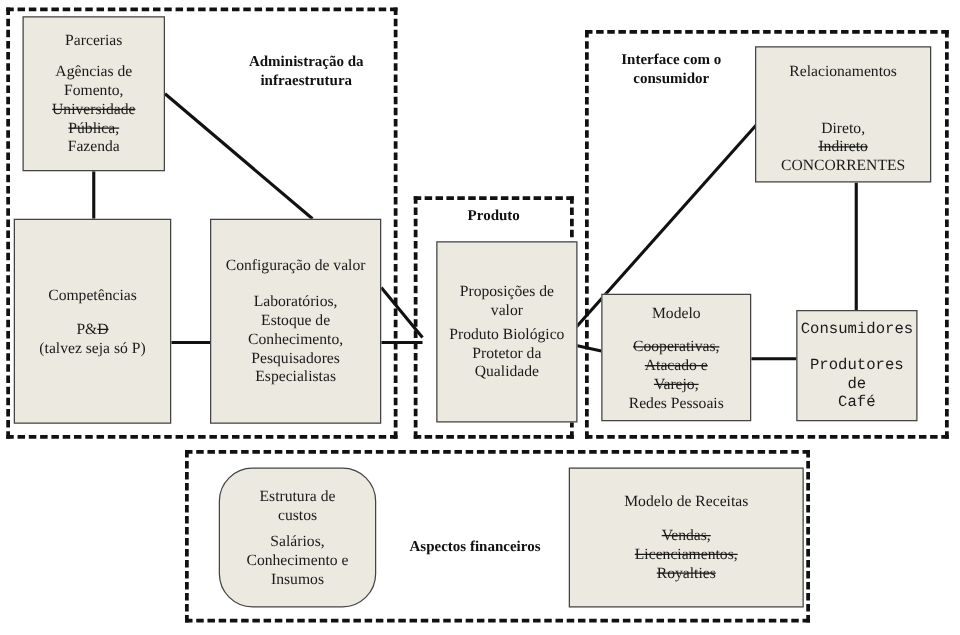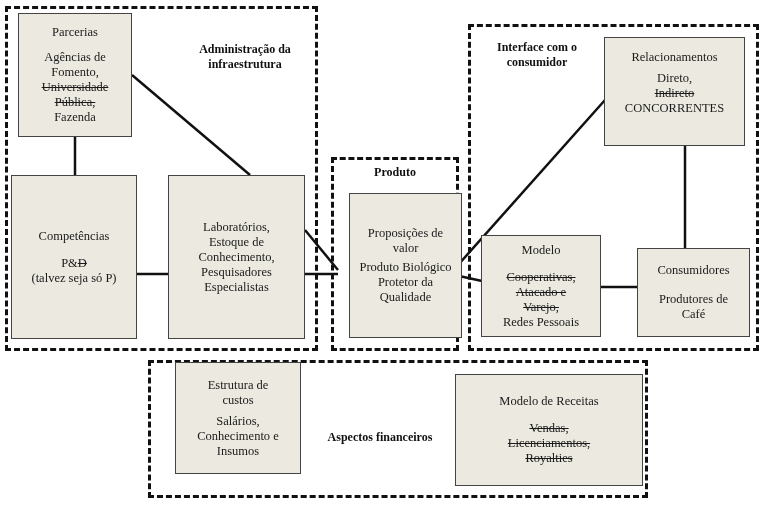--- a/index.html
+++ b/index.html
@@ -62,57 +62,58 @@
   <span class="line">Fazenda</span>
 </div>
 
 <div class="box" style="left:11px; top:175px; width:126px; height:164px;">
   <span class="title" style="margin-bottom:12px;text-align:right;">Competências</span>
   <span class="line"><span>P&amp;</span><span class="strike">D</span></span>
   <span class="line">(talvez seja só P)</span>
 </div>
 
 <div class="box" style="left:168px; top:175px; width:137px; height:164px;">
+  <span class="title" style="margin-bottom:14px;">Configuração de valor</span>
   <span class="line">Laboratórios,</span>
   <span class="line">Estoque de</span>
   <span class="line">Conhecimento,</span>
   <span class="line">Pesquisadores</span>
   <span class="line">Especialistas</span>
 </div>
 
 <div class="box" style="left:337px; top:193px; width:113px; height:145px;margin-left:12px;">
   <span class="line">Proposições de</span>
   <span class="line" style="margin-bottom:4px;text-align:right;">valor</span>
   <span class="line">Produto Biológico</span>
   <span class="line">Protetor da</span>
   <span class="line">Qualidade</span>
 </div>
 
 <div class="box" style="left:604px; top:37px; width:141px; height:109px; justify-content:flex-start; padding-top:12px;">
-  <span class="title" style="margin-bottom:6px;text-align:center;">Relacionamentos</span>
+  <span class="title" style="margin-bottom:30px;text-align:center;">Relacionamentos</span>
   <span class="line">Direto,</span>
   <span class="line strike">Indireto</span>
   <span class="line">CONCORRENTES</span>
 </div>
 
 <div class="box" style="left:481px; top:235px; width:120px; height:102px;">
   <span class="title" style="margin-bottom:12px;">Modelo</span>
   <span class="line strike">Cooperativas,</span>
   <span class="line strike">Atacado e</span>
   <span class="line strike">Varejo,</span>
   <span class="line">Redes Pessoais</span>
 </div>
 
-<div class="box" style="left:637px; top:248px; width:113px; height:89px;">
+<div class="box" style="left:637px; top:248px; width:97px; height:89px;font-family:Liberation Mono, monospace;">
   <span class="title" style="margin-bottom:14px;">Consumidores</span>
   <span class="line">Produtores de</span>
   <span class="line">Café</span>
 </div>
 
-<div class="box" style="left:175px; top:362px; width:126px; height:112px;">
+<div class="box" style="left:175px; top:374px; width:126px; height:112px;border-radius:27px;">
   <span class="line">Estrutura de</span>
   <span class="line" style="margin-bottom:6px;">custos</span>
   <span class="line">Salários,</span>
   <span class="line">Conhecimento e</span>
   <span class="line">Insumos</span>
 </div>
 
 <div class="box" style="left:455px; top:374px; width:188px; height:112px;">
   <span class="title" style="margin-bottom:12px;">Modelo de Receitas</span>
   <span class="line strike">Vendas,</span>

